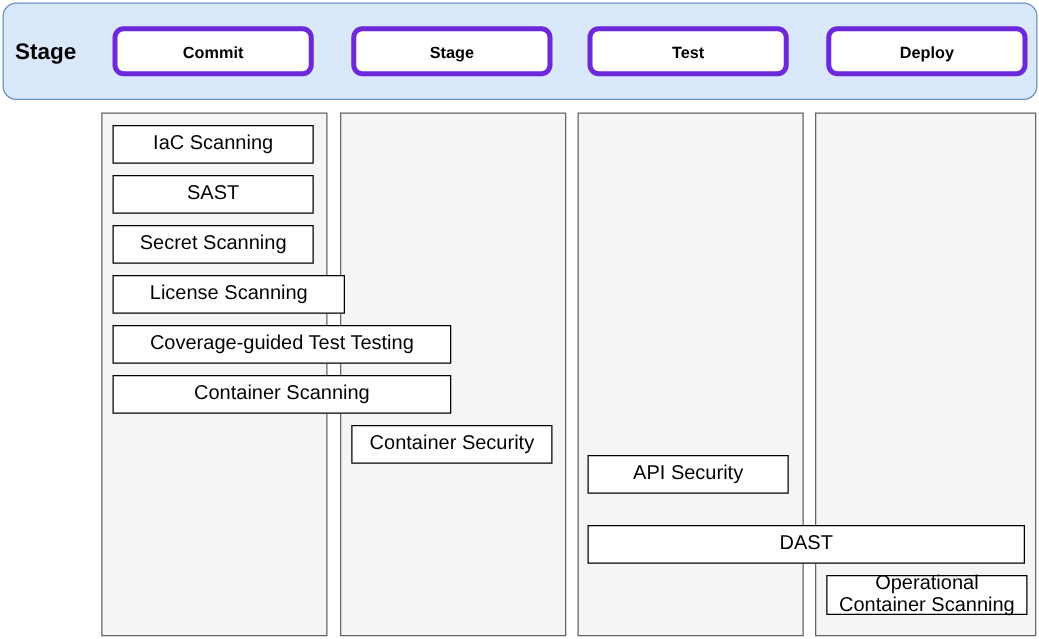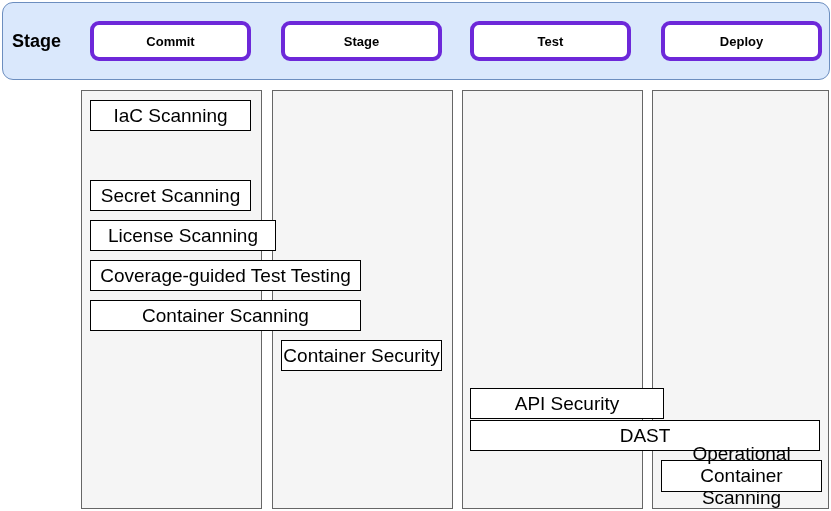--- a/index.html
+++ b/index.html
@@ -36,30 +36,30 @@
   }
   .col-commit{left:81px;width:181px}
   .col-build{left:272px;width:181px}
   .col-test{left:462px;width:181px}
   .col-deploy{left:652px;width:177px}
   
   .tool{
     position:absolute;height:31px;
     background:#ffffff;border:1px solid #000000;box-sizing:border-box;
     display:flex;align-items:center;justify-content:center;
-    font-size:19px;text-align:center;line-height:1.15;
+    font-size:16px;text-align:center;line-height:1.15;
   }
   .t-iac{left:90px;top:100px;width:161px}
   .t-sast{left:90px;top:140px;width:161px}
   .t-secret{left:90px;top:180px;width:161px}
   .t-license{left:90px;top:220px;width:186px}
   .t-fuzz{left:90px;top:260px;width:271px}
   .t-dep{left:90px;top:300px;width:271px}
   .t-container{left:281px;top:340px;width:161px}
-  .t-api{left:470px;top:388px;width:194px}
+  .t-api{left:470px;top:364px;width:161px}
   .t-dast{left:470px;top:420px;width:350px}
   .t-ops{left:661px;top:460px;width:161px;height:32px;padding:0 8px}
 </style>
 </head>
 <body>
 
 <div class="canvas">
 
   <div class="stage-bar"></div>
   <div class="stage-bar-label">Stage</div>
@@ -78,20 +78,23 @@
   </div>
 
   <div class="col col-commit"></div>
   <div class="col col-build"></div>
   <div class="col col-test"></div>
   <div class="col col-deploy"></div>
 
   <div class="tool t-iac">
     <span>IaC Scanning</span>
   </div>
+  <div class="tool t-sast">
+    <span>SAST</span>
+  </div>
   <div class="tool t-secret">
     <span>Secret Scanning</span>
   </div>
   <div class="tool t-license">
     <span>License Scanning</span>
   </div>
   <div class="tool t-fuzz">
     <span>Coverage-guided Test Testing</span>
   </div>
   <div class="tool t-dep">

